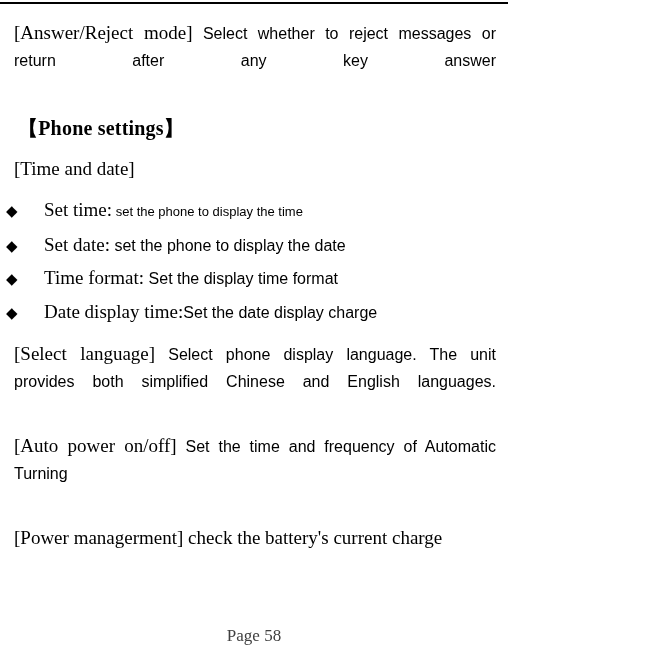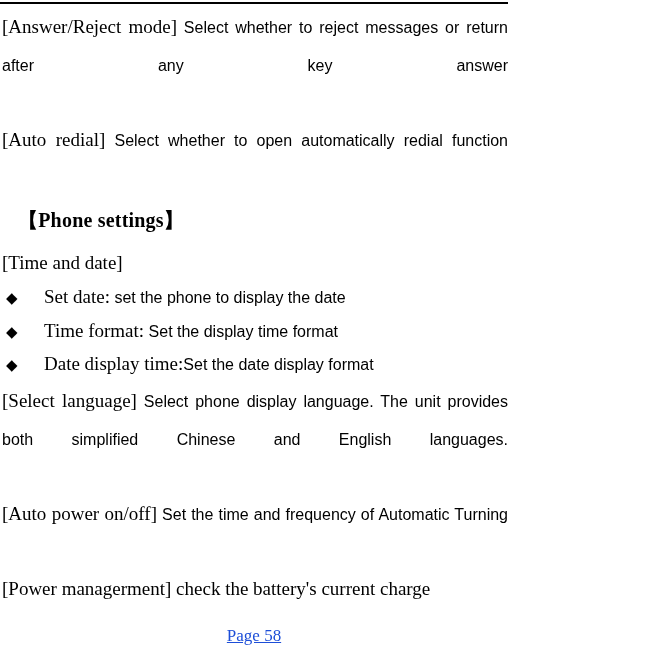--- a/index.html
+++ b/index.html
@@ -28,24 +28,24 @@
     position: absolute;
     left: 2px;
     top: 8px;
     width: 506px;
   }
 
   
   .para {
     font-family: "Liberation Serif", "DejaVu Serif", serif;
     font-size: 19px;
-    line-height: 37px;
+    line-height: 26px;
     text-align: justify;
     text-justify: inter-word;
-    margin: 0;
+    margin: 12px;
     color: #000000;
   }
   
   .para.just::after {
     content: "";
     display: inline-block;
     width: 100%;
   }
   .para.last { text-align: left; }
   .para.last::after { content: none; }
@@ -96,47 +96,46 @@
   }
 
   .footer {
     position: absolute;
     left: 0;
     top: 626px;
     width: 508px;
     text-align: center;
     font-family: "Liberation Serif", "DejaVu Serif", serif;
     font-size: 17px;
-    color: #1d4ed8;
-    text-decoration: underline;
+    color: #404040;
   }
 </style>
 </head>
 <body>
 
 <div class="page">
 
   <div class="header-rule"></div>
 
   <div class="content">
 
     <p class="para just"><span class="serif">[Answer/Reject mode]</span><span class="sans">&nbsp;<span>Select whether to reject messages or return after any key answer</span></span></p>
 
-    <p class="para just"><span class="serif">[Auto redial]</span><span class="sans">&nbsp;<span>Select whether to open automatically redial function</span></span></p>
 
     <p class="heading">【Phone settings】</p>
 
     <p class="para last">[Time and date]</p>
 
+    <div class="bullet-line"><span class="bullet-mark">◆</span><span class="bullet-term">Set time:</span><span class="sans-sm">&nbsp;<span>set the phone to display the time</span></span></div>
 
     <div class="bullet-line"><span class="bullet-mark">◆</span><span class="bullet-term">Set date:</span><span class="sans">&nbsp;<span>set the phone to display the date</span></span></div>
 
     <div class="bullet-line"><span class="bullet-mark">◆</span><span class="bullet-term">Time format:</span><span class="sans">&nbsp;<span>Set the display time format</span></span></div>
 
-    <div class="bullet-line"><span class="bullet-mark">◆</span><span class="bullet-term">Date display time:</span><span class="sans">Set the date display format</span></div>
+    <div class="bullet-line"><span class="bullet-mark">◆</span><span class="bullet-term">Date display time:</span><span class="sans">Set the date display charge</span></div>
 
     <p class="para just"><span class="serif">[Select language]</span><span class="sans">&nbsp;<span>Select phone display language. The unit provides both simplified Chinese and English languages.</span></span></p>
 
 
     <p class="para just"><span class="serif">[Auto power on/off]</span><span class="sans">&nbsp;<span>Set the time and frequency of Automatic Turning</span></span></p>
 
     <p class="para last"><span class="serif">[Power managerment]</span><span class="serif">&nbsp;<span>check the battery's current charge</span></span></p>
 
   </div>
 

